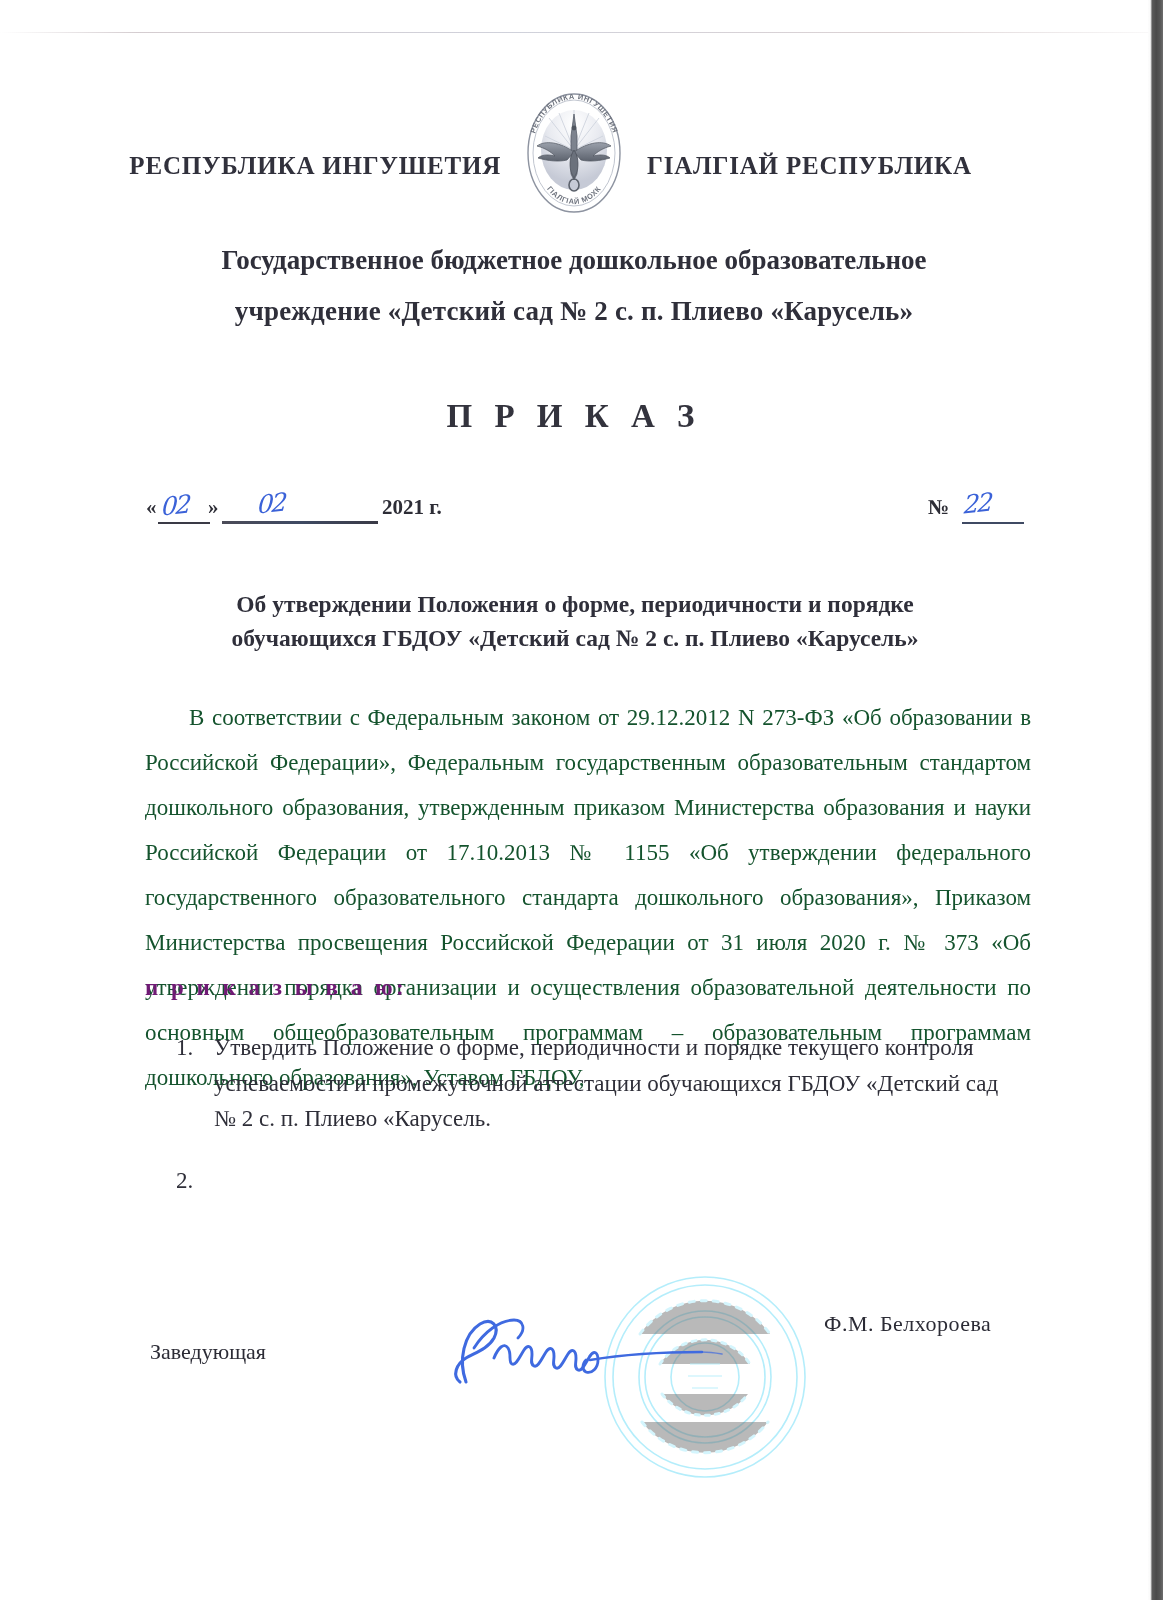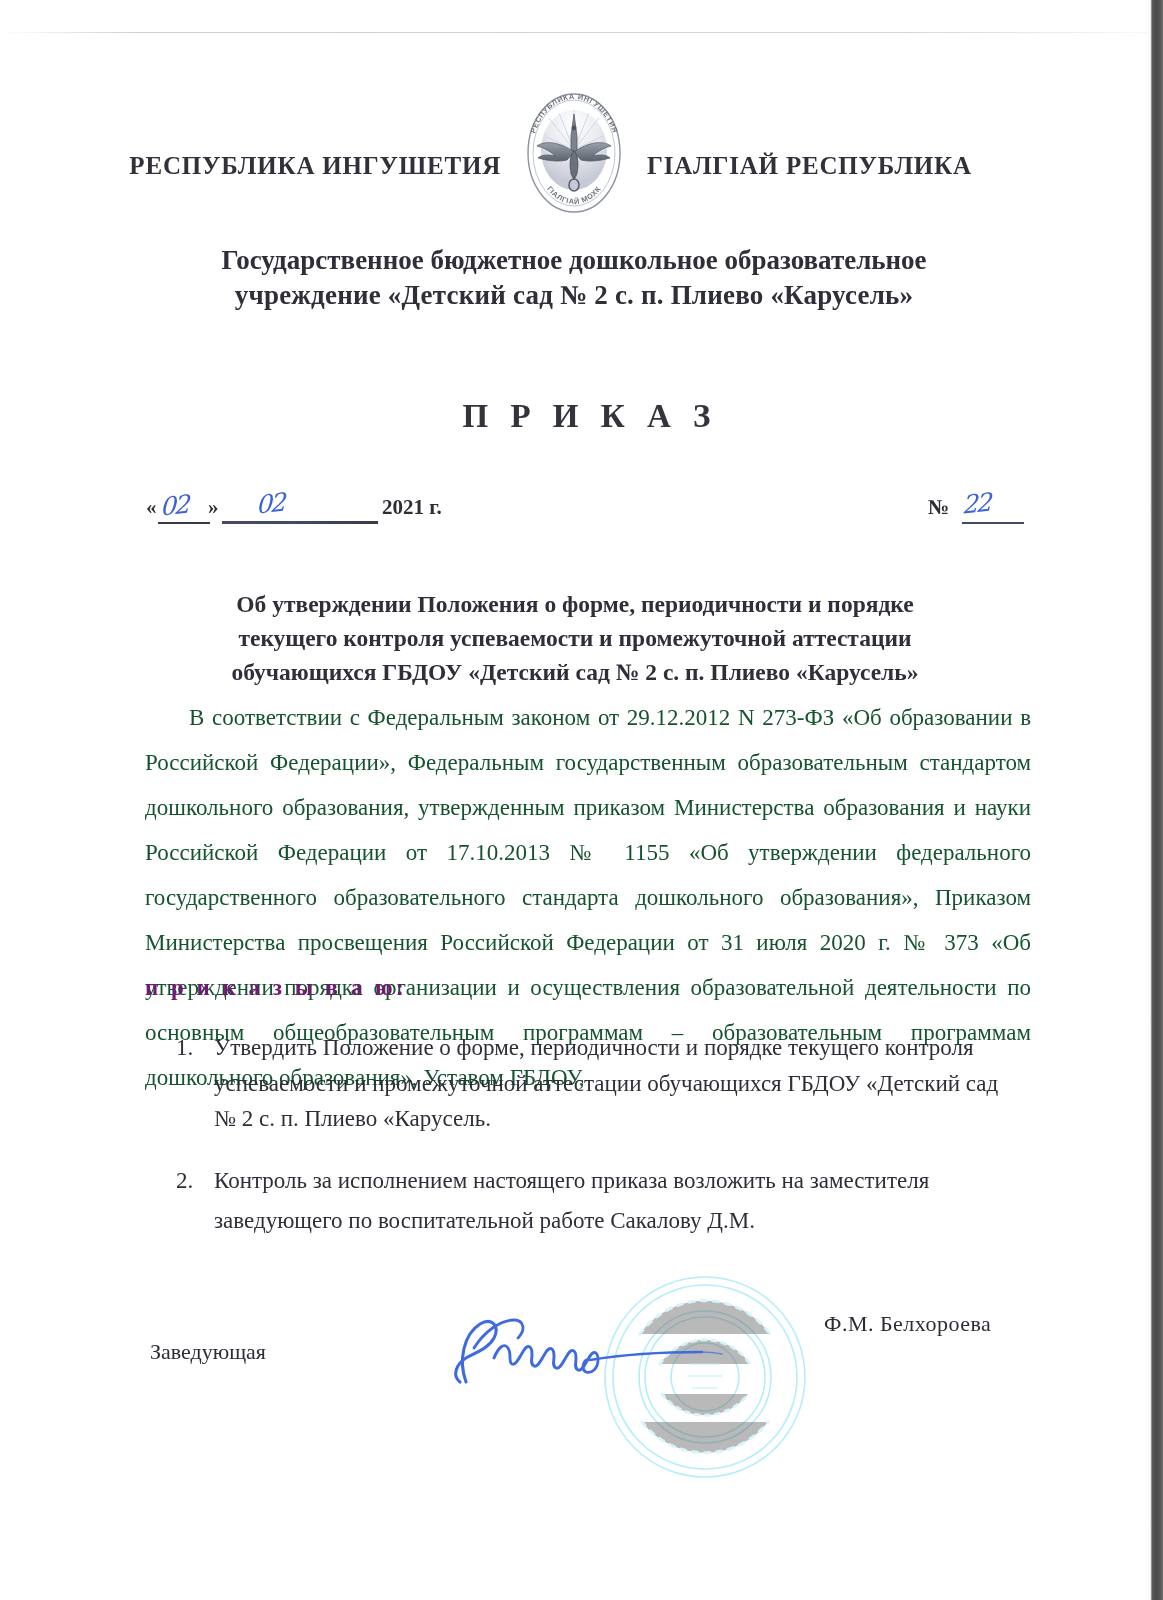--- a/index.html
+++ b/index.html
@@ -92,34 +92,33 @@
     position: absolute;
     left: 0;
     top: 243px;
     width: 1148px;
     text-align: center;
     font-weight: bold;
     font-size: 27px;
     line-height: 35px;
     color: #2f2f3a;
   }
-  .inst-title .l2 { letter-spacing: 0.2px; }
+  .inst-title .l2 { letter-spacing: 0.2px; margin-top: 16px; }
 
   
   .prikaz {
     position: absolute;
     left: 0;
     top: 398px;
     width: 1148px;
     text-align: center;
     font-weight: bold;
     font-size: 33px;
     letter-spacing: 7px;
     color: #33333d;
-    margin-left: 16px;
   }
 
   
   .dateline {
     position: absolute;
     left: 146px;
     top: 489px;
     width: 900px;
     height: 36px;
     font-size: 21px;
@@ -378,36 +377,34 @@
 
     <span class="dl-year">2021 г.</span>
 
     <span class="dl-no">№</span>
     <span class="hw hw-num">22</span>
     <span class="rule-num"></span>
   </div>
 
   <div class="subject">
     <div>Об утверждении Положения о форме, периодичности и порядке</div>
-    <div>текущего контроля успеваемости и промежуточной аттестации</div>
     <div>обучающихся ГБДОУ «Детский сад № 2 с. п. Плиево «Карусель»</div>
   </div>
 
   <p class="body-par">В соответствии с Федеральным законом от 29.12.2012  N 273-ФЗ «Об образовании в Российской Федерации», Федеральным государственным образовательным стандартом дошкольного образования, утвержденным приказом Министерства образования и науки Российской Федерации от 17.10.2013 № 1155 «Об утверждении федерального государственного образовательного стандарта дошкольного образования», Приказом Министерства просвещения Российской Федерации от 31 июля 2020 г. № 373 «Об утверждении порядка организации и осуществления образовательной деятельности по основным общеобразовательным программам – образовательным программам дошкольного образования», Уставом ГБДОУ,</p>
 
   <div class="order-word">п р и к а з ы в а ю:</div>
 
   <ul class="list">
     <li class="item1">
       <span class="num">1.</span>
       <span>Утвердить Положение о форме, периодичности и порядке текущего контроля успеваемости и промежуточной аттестации обучающихся ГБДОУ «Детский сад № 2 с. п. Плиево «Карусель.</span>
     </li>
     <li class="item2">
       <span class="num">2.</span>
-      <span>Контроль за исполнением настоящего приказа возложить на заместителя заведующего по воспитательной работе Сакалову Д.М.</span>
     </li>
   </ul>
 
   <div class="sig-role">Заведующая</div>
 
   <div class="stamp">
     <svg width="210" height="210" viewBox="0 0 210 210" xmlns="http://www.w3.org/2000/svg">
       <g fill="none" stroke="#49d4f5" stroke-width="1.6" opacity="0.75">
         <circle cx="105" cy="105" r="100"></circle>
         <circle cx="105" cy="105" r="92"></circle>

